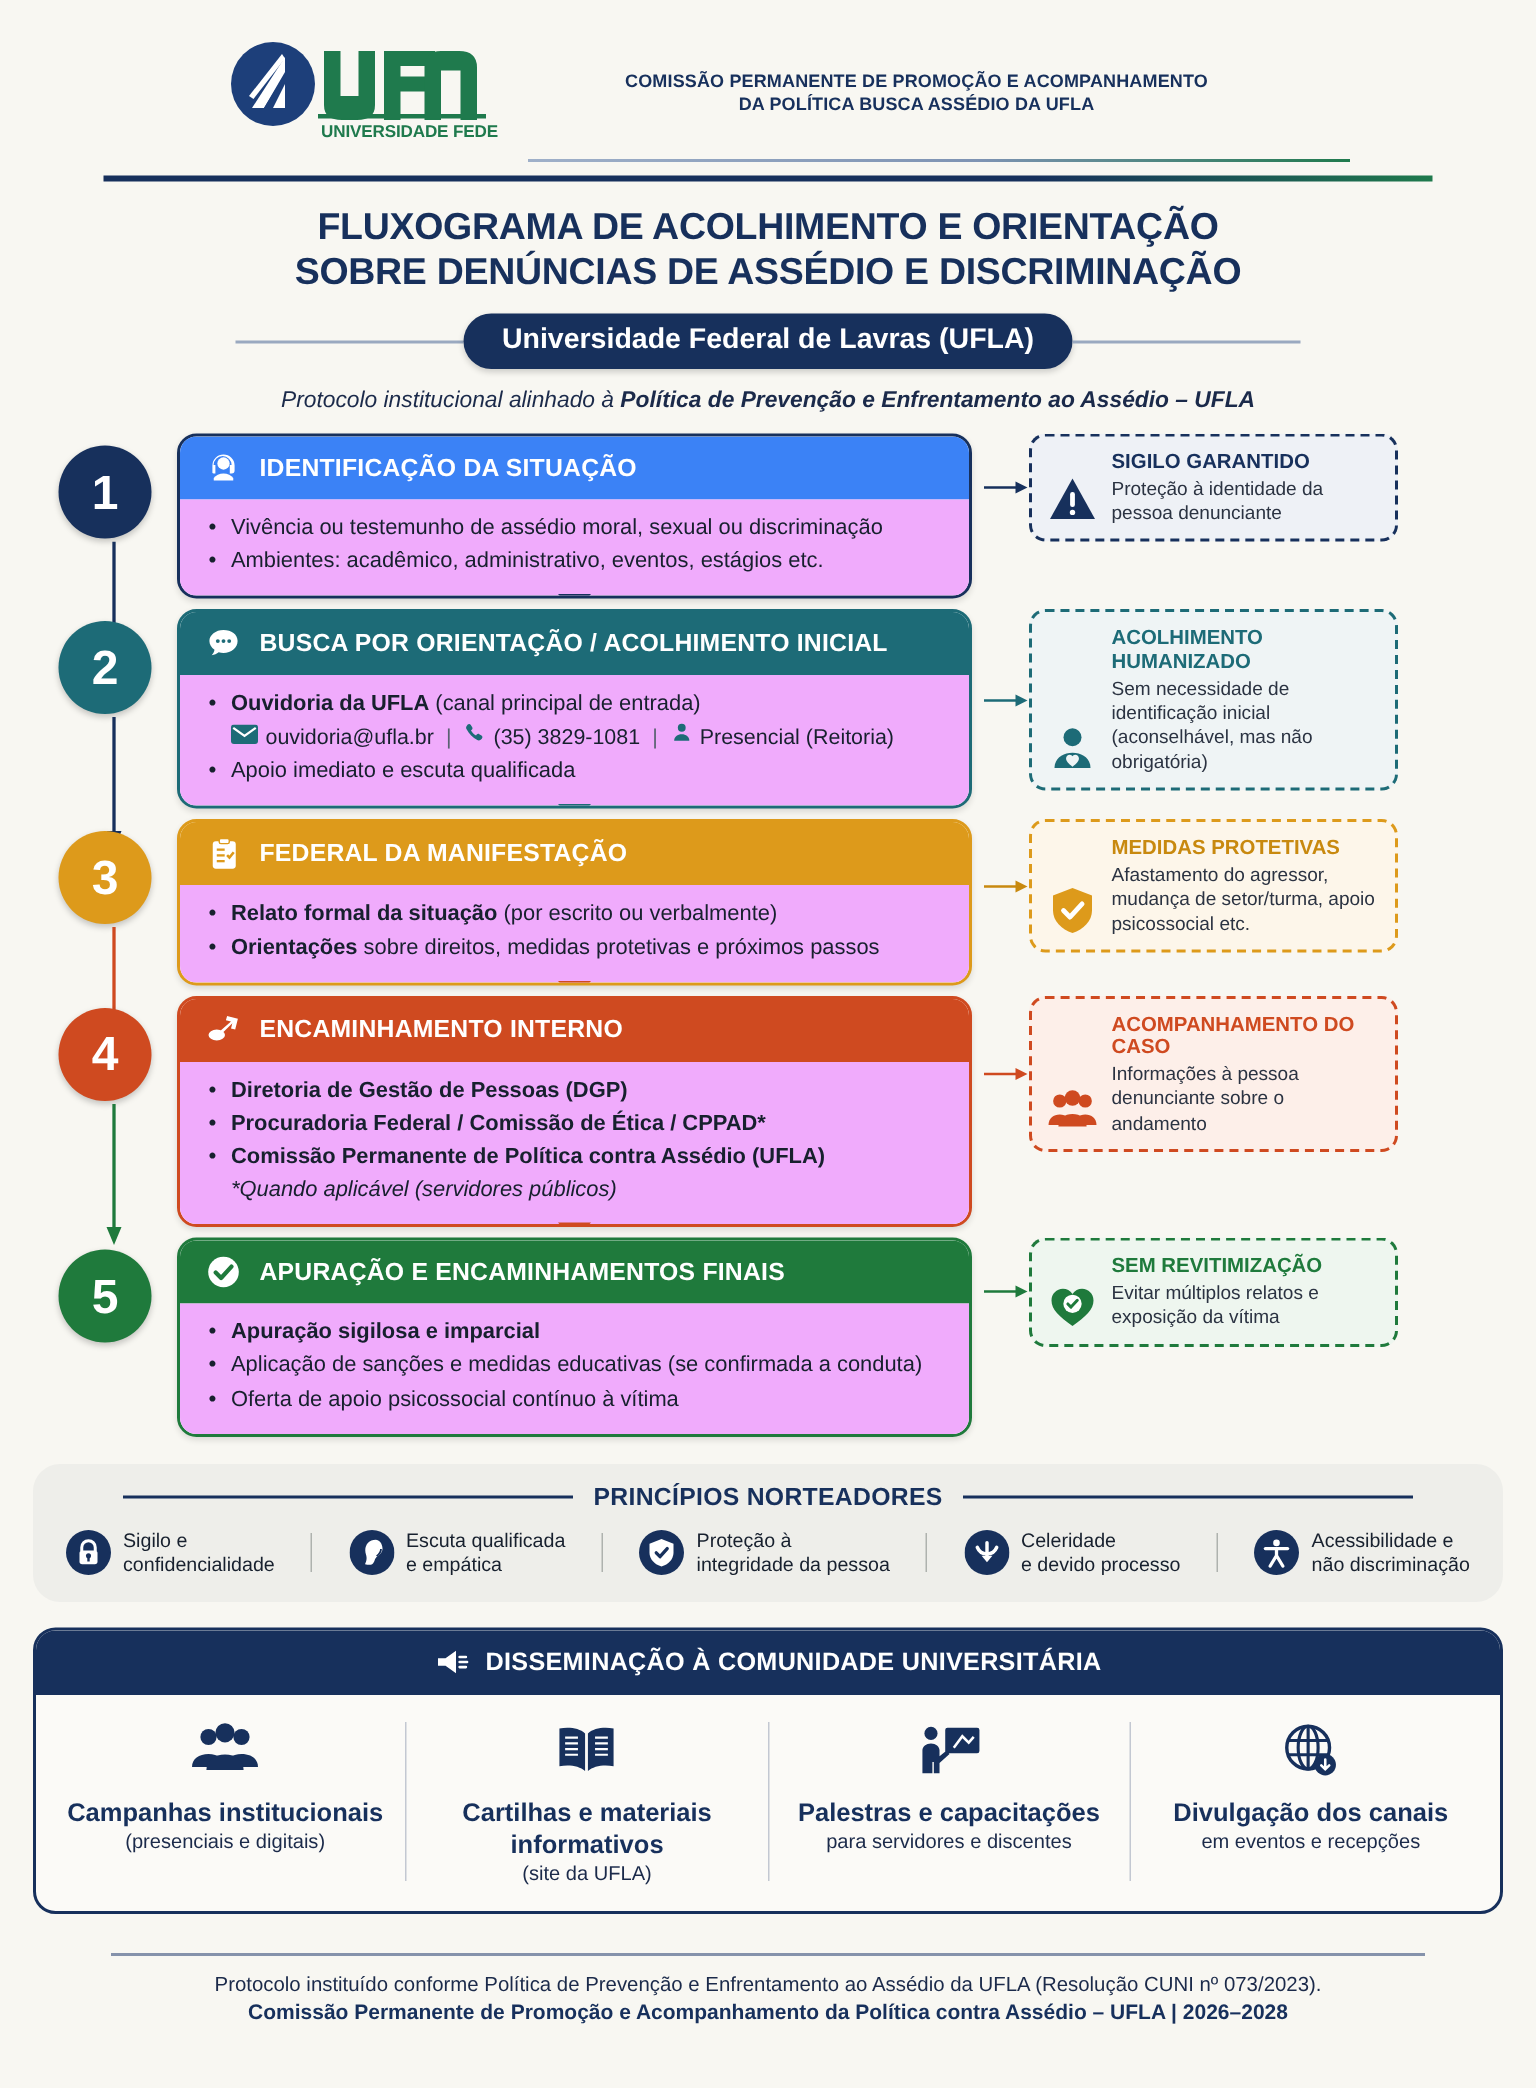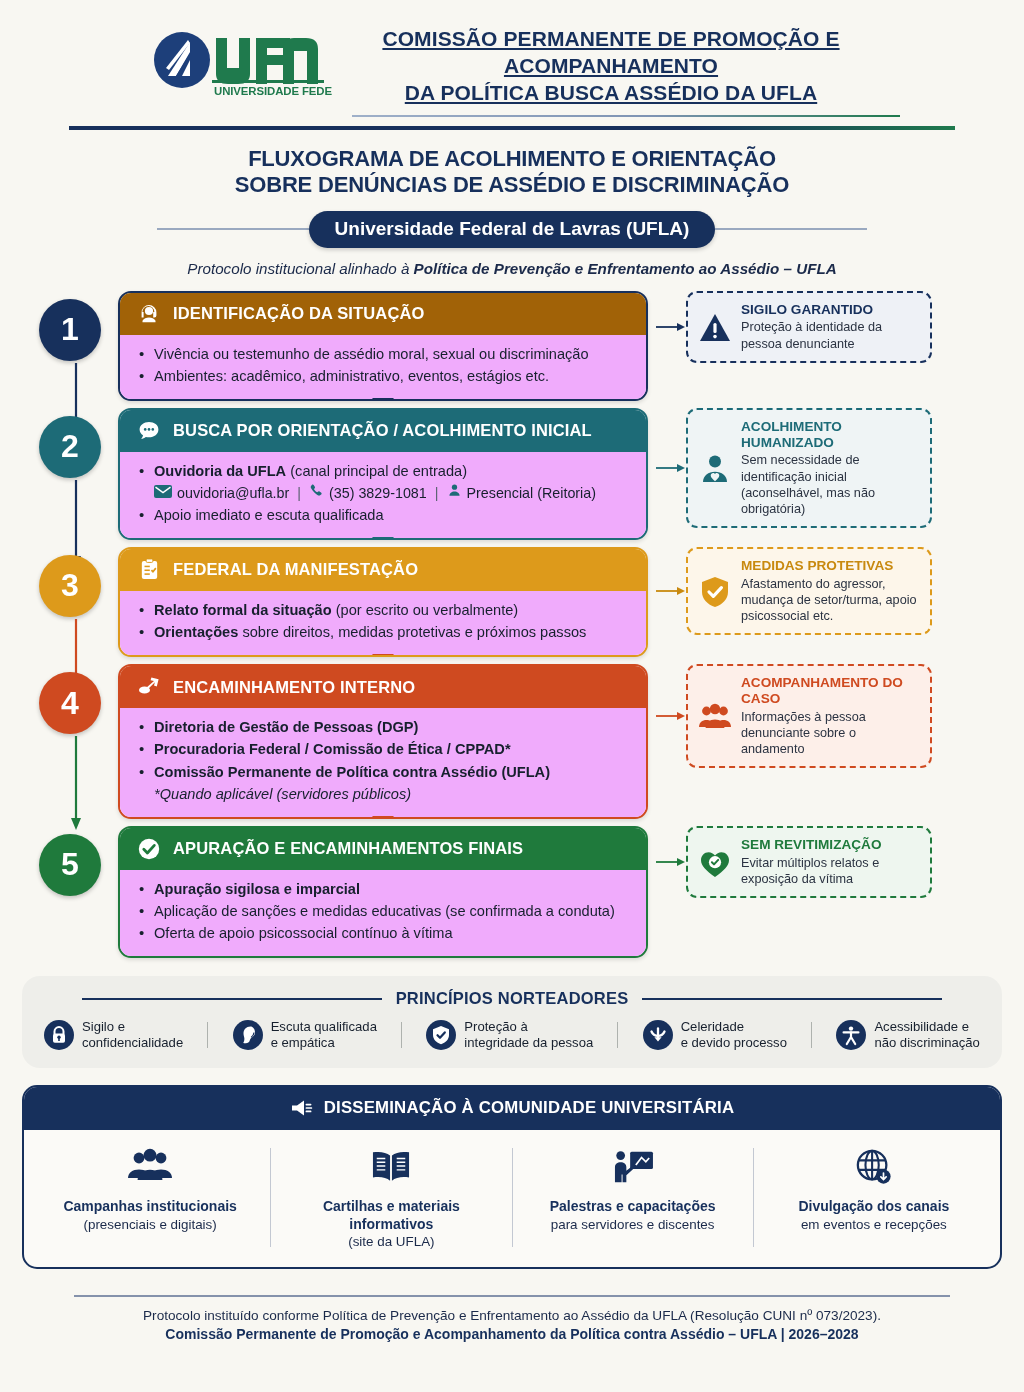--- a/index.html
+++ b/index.html
@@ -9,29 +9,29 @@
     background: #f8f7f2;
     font-family: "Liberation Sans", sans-serif;
     color: #1b2a4a;
     overflow: hidden;
   }
   .page { position: relative; width: 1024px; height: 1392px; padding: 0; }
 
   
   .hdr { display: flex; align-items: center; gap: 14px; padding: 26px 0 0 146px; }
   .logo { width: 186px; height: 72px; flex: 0 0 186px; }
-  .hdr-txt { font-size: 21px; font-weight: bold; letter-spacing: .1px;
-             line-height: 1.28; color: #17305c; text-align: center; width: 530px; text-decoration: underline; }
+  .hdr-txt { font-size: 12px; font-weight: bold; letter-spacing: .1px;
+             line-height: 1.28; color: #17305c; text-align: center; width: 530px; }
   .rule-wrap { position: relative; margin: 8px 0 0 0; padding: 0 0 0 0; }
   .rule-thin { height: 2px; width: 548px; margin-left: 352px;
                background: linear-gradient(90deg,#9fb0c9 0%,#7e93b3 55%,#1f7a4d 100%); }
   .rule-bold { height: 4px; width: 886px; margin: 9px auto 0 auto;
                background: linear-gradient(90deg,#17305c 0%,#17305c 70%,#1f7a4d 100%); }
 
-  h1.title { text-align: center; font-size: 22px; line-height: 1.18; font-weight: bold;
+  h1.title { text-align: center; font-size: 25px; line-height: 1.18; font-weight: bold;
              color: #17305c; letter-spacing: -.2px; margin-top: 16px; }
 
   .pillrow { display: flex; align-items: center; justify-content: center; margin-top: 13px; }
   .pillline { height: 2px; background: #9aa9c0; width: 152px; }
   .pill { background: #17305c; color: #fff; font-size: 19px; font-weight: bold;
           padding: 7px 26px 8px 26px; border-radius: 22px; white-space: nowrap;
           box-shadow: 0 2px 4px rgba(0,0,0,.18); }
 
   .subtitle { text-align: center; margin-top: 12px; font-size: 15.2px; font-style: italic;
               color: #1b2a4a; }
@@ -73,21 +73,21 @@
   
   .caret { position: absolute; left: 50%; transform: translateX(-50%); bottom: -11px;
            width: 0; height: 0; border-left: 11px solid transparent;
            border-right: 11px solid transparent; z-index: 5; }
 
   
   .side-col { width: 276px; flex: 0 0 276px; margin-left: 8px; position: relative;
               display: flex; align-items: center; }
   .h-arrow { width: 30px; flex: 0 0 30px; display: flex; align-items: center; }
   .callout { flex: 1 1 auto; border: 2px dashed; border-radius: 11px; padding: 9px 11px 9px 10px;
-             display: flex; gap: 9px; align-items: center; }
+             display: flex; gap: 9px; align-items: flex-end; }
   .callout .cic { width: 34px; height: 34px; flex: 0 0 34px; margin-top: 2px; }
   .callout .ctitle { font-size: 13.6px; font-weight: bold; line-height: 1.16; margin-bottom: 2px; }
   .callout .ctext { font-size: 12.7px; line-height: 1.28; color: #2b3342; }
 
   
   .principles { margin: 18px 22px 0 22px; background: #eeeeea; border-radius: 18px;
                 padding: 13px 22px 17px 22px; }
   .p-head { display: flex; align-items: center; justify-content: center; gap: 14px; }
   .p-head .ln { flex: 1 1 auto; height: 2px; background: #17305c; max-width: 300px; }
   .p-head .t { font-size: 16.5px; font-weight: bold; color: #17305c; letter-spacing: .2px;
@@ -103,21 +103,21 @@
   .dissem { margin: 17px 22px 0 22px; border: 2px solid #17305c; border-radius: 15px;
             overflow: hidden; background: #fbfaf7; }
   .d-head { background: #17305c; color: #fff; font-weight: bold; font-size: 16.8px;
             letter-spacing: .2px; display: flex; align-items: center; justify-content: center;
             gap: 10px; padding: 9px 0 10px 0; }
   .d-head .dic { width: 24px; height: 24px; }
   .d-body { display: flex; align-items: stretch; padding: 14px 6px 16px 6px; }
   .d-item { flex: 1 1 0; text-align: center; padding: 0 10px; }
   .d-item .dicon { height: 46px; display: flex; align-items: center; justify-content: center;
                    margin-bottom: 8px; }
-  .d-item .dt { font-size: 14px; font-weight: bold; color: #17305c; line-height: 1.25; }
+  .d-item .dt { font-size: 17px; font-weight: bold; color: #17305c; line-height: 1.25; }
   .d-item .ds { font-size: 13.4px; color: #1b2a4a; line-height: 1.25; margin-top: 1px; }
   .d-div { width: 1px; background: #c3c8d2; margin: 4px 0; }
 
   
   .footer { margin: 26px auto 0 auto; width: 876px; }
   .f-rule { height: 2px; background: #8592ab; }
   .f1 { text-align: center; font-size: 13.6px; margin-top: 11px; color: #1b2a4a; }
   .f2 { text-align: center; font-size: 14px; font-weight: bold; margin-top: 3px; color: #17305c; }
 </style>
 </head>
@@ -174,21 +174,21 @@
       <div class="badge-col">
         <div class="badge" style="background:#17305c">1</div>
         <div class="connector">
           <svg width="14" height="70" viewBox="0 0 14 70">
             <line x1="7" y1="0" x2="7" y2="58" stroke="#17305c" stroke-width="2.2"></line>
             <path d="M7 68 L2 56 L12 56 Z" fill="#17305c"></path>
           </svg>
         </div>
       </div>
       <div class="card" style="border-color:#17305c">
-        <div class="card-hd" style="background:#a16207">
+        <div class="card-hd" style="background:#3b82f6">
           <span class="ic">
             <svg viewBox="0 0 24 24" width="24" height="24" fill="#fff">
               <circle cx="12" cy="9" r="4.1"></circle>
               <path d="M4.6 10.4a7.4 7.4 0 0 1 14.8 0v3.2a2 2 0 0 1-2 2h-1.2v-5.6h1.2a6 6 0 0 0-12 0h1.2v5.6H5.4a2 2 0 0 1-.8-.2z"></path>
               <path d="M5.5 18.7c1.3-2 3.8-3.1 6.5-3.1s5.2 1.1 6.5 3.1v1.6H5.5z"></path>
             </svg>
           </span>
           <span>IDENTIFICAÇÃO DA SITUAÇÃO</span>
         </div>
         <div class="card-bd">

